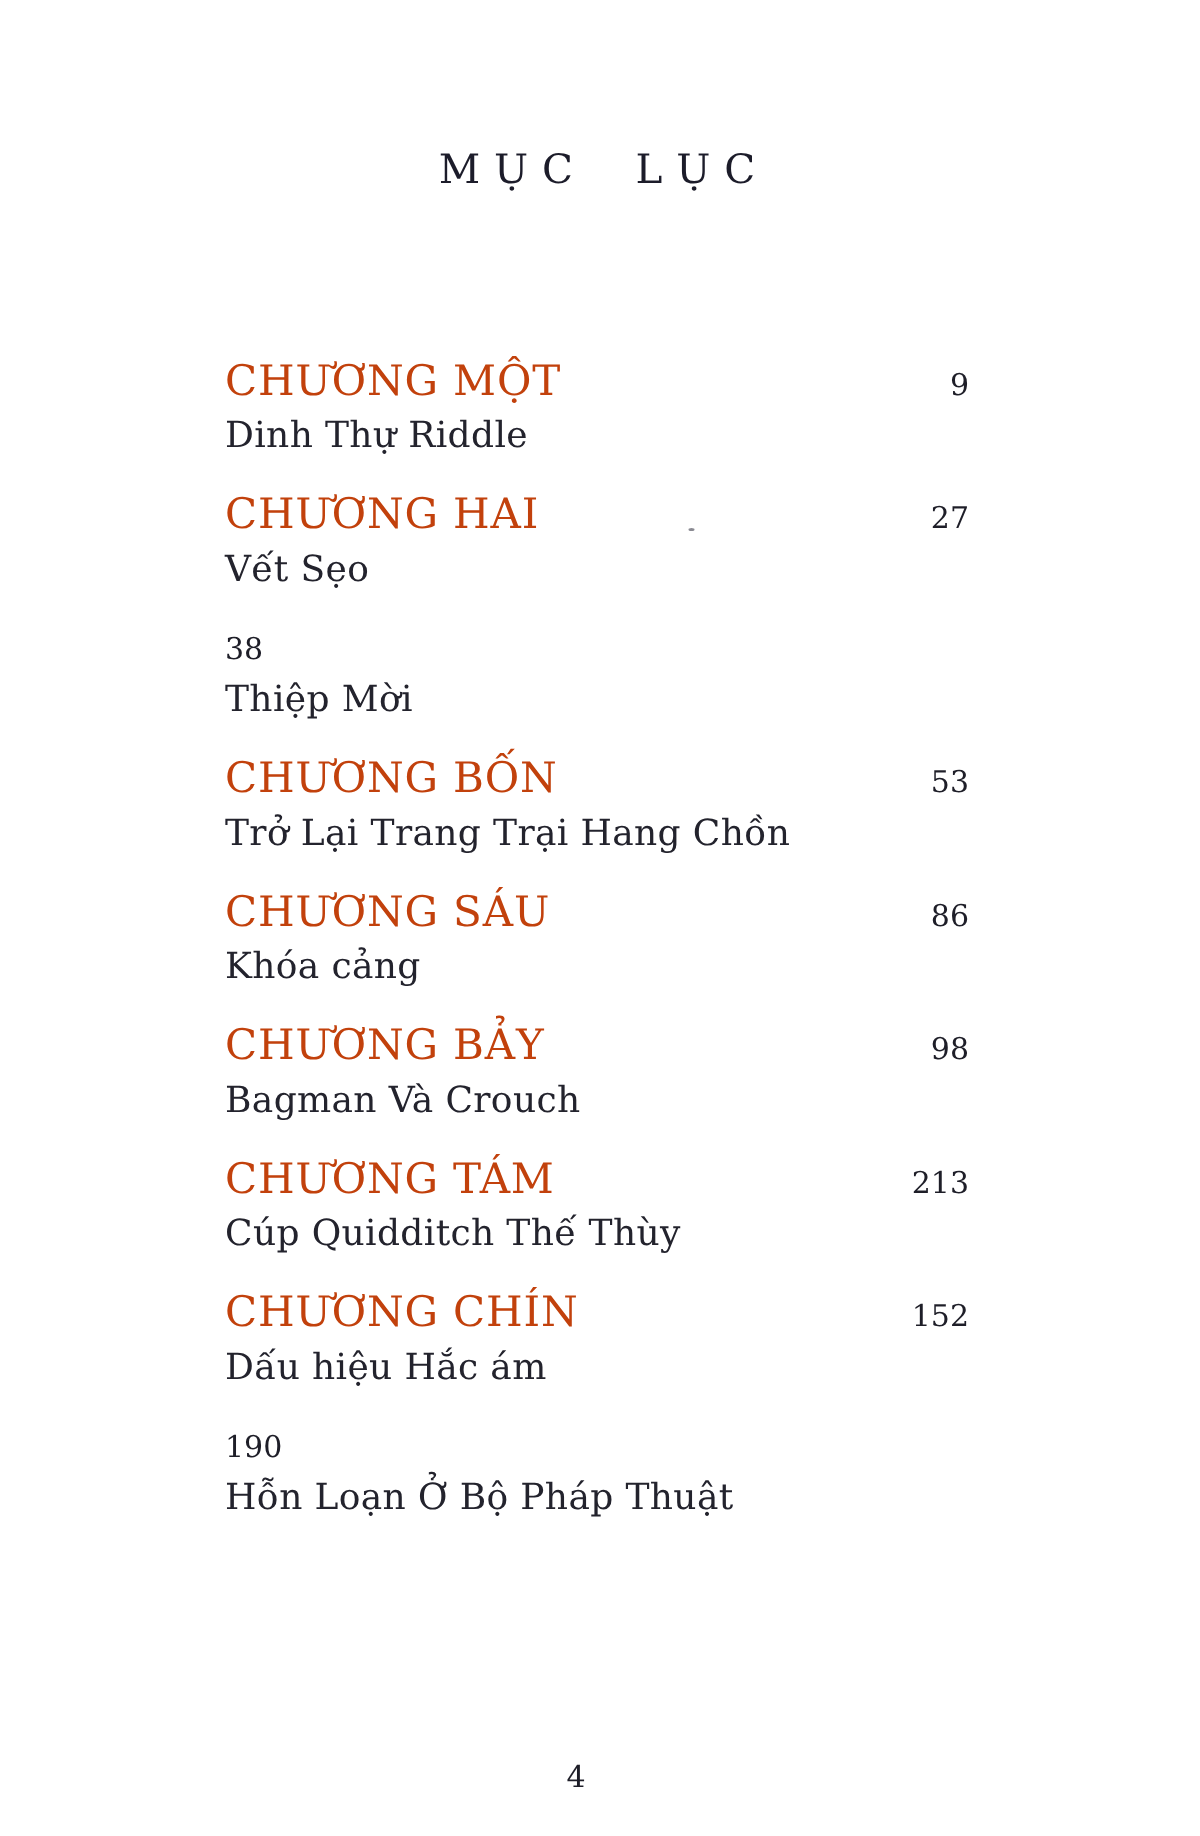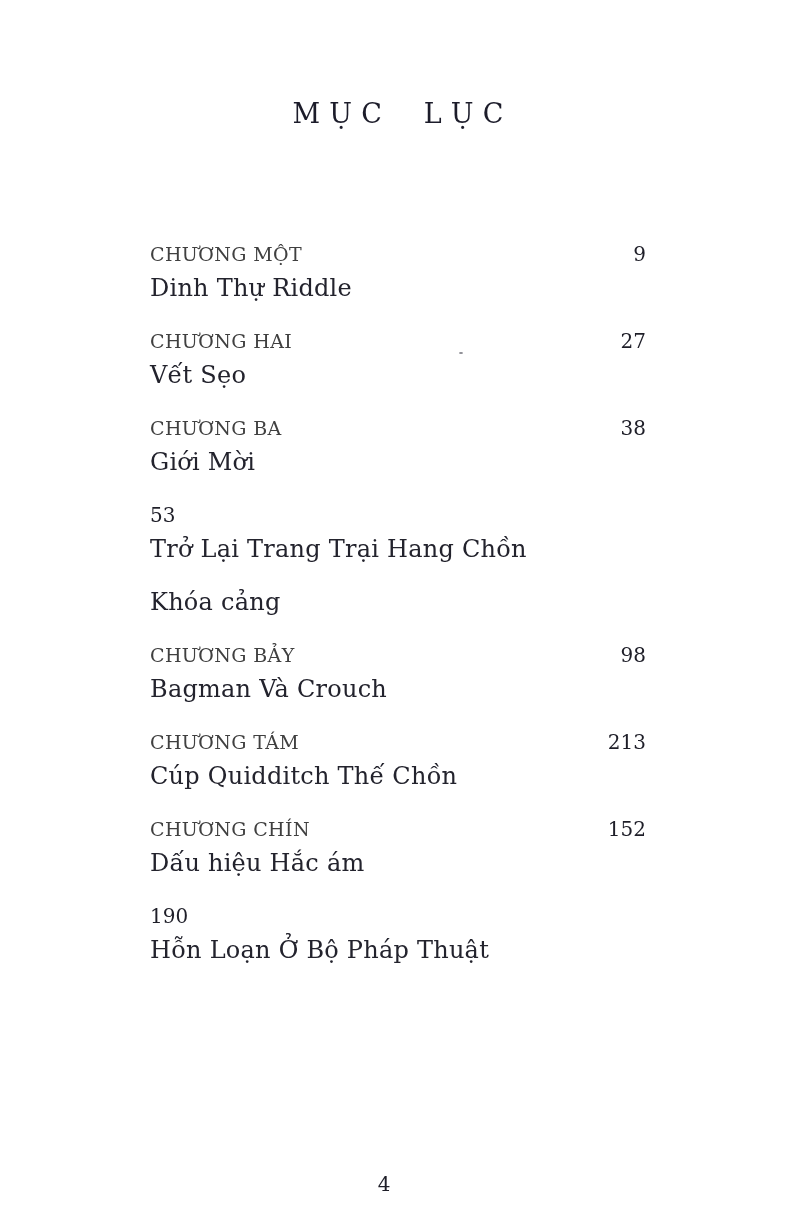--- a/index.html
+++ b/index.html
@@ -38,23 +38,23 @@
   .entry {
     margin-bottom: 19px;
   }
   .entry-head {
     display: flex;
     justify-content: space-between;
     align-items: baseline;
     line-height: 34px;
   }
   .chapter {
-    font-size: 19px;
+    font-size: 28px;
     letter-spacing: 0.02em;
-    color: #404040;
+    color: #c2410c;
   }
   .pagenum {
     font-size: 20px;
     color: #1e1e28;
   }
   .subtitle {
     font-size: 24px;
     line-height: 34px;
     letter-spacing: 0.01em;
     color: #23232d;
@@ -100,52 +100,56 @@
       <div class="entry">
         <div class="entry-head">
           <span class="chapter">CHƯƠNG HAI</span>
           <span class="pagenum">27</span>
         </div>
         <div class="subtitle">Vết Sẹo</div>
       </div>
 
       <div class="entry">
         <div class="entry-head">
-          <span class="chapter">CHƯƠNG BA</span>
           <span class="pagenum">38</span>
         </div>
-        <div class="subtitle">Giới Mời</div>
+        <div class="subtitle">Thiệp Mời</div>
       </div>
 
       <div class="entry">
         <div class="entry-head">
+          <span class="chapter">CHƯƠNG BỐN</span>
           <span class="pagenum">53</span>
         </div>
         <div class="subtitle">Trở Lại Trang Trại Hang Chồn</div>
       </div>
 
 
       <div class="entry">
+        <div class="entry-head">
+          <span class="chapter">CHƯƠNG SÁU</span>
+          <span class="pagenum">86</span>
+        </div>
         <div class="subtitle">Khóa cảng</div>
       </div>
 
       <div class="entry">
         <div class="entry-head">
           <span class="chapter">CHƯƠNG BẢY</span>
           <span class="pagenum">98</span>
         </div>
         <div class="subtitle">Bagman Và Crouch</div>
       </div>
 
       <div class="entry">
         <div class="entry-head">
           <span class="chapter">CHƯƠNG TÁM</span>
           <span class="pagenum">213</span>
         </div>
-        <div class="subtitle">Cúp Quidditch Thế Chồn</div>
+        <div class="subtitle">Cúp Quidditch Thế Thùy</div>
       </div>
 
       <div class="entry">
         <div class="entry-head">
           <span class="chapter">CHƯƠNG CHÍN</span>
           <span class="pagenum">152</span>
         </div>
         <div class="subtitle">Dấu hiệu Hắc ám</div>
       </div>
 

